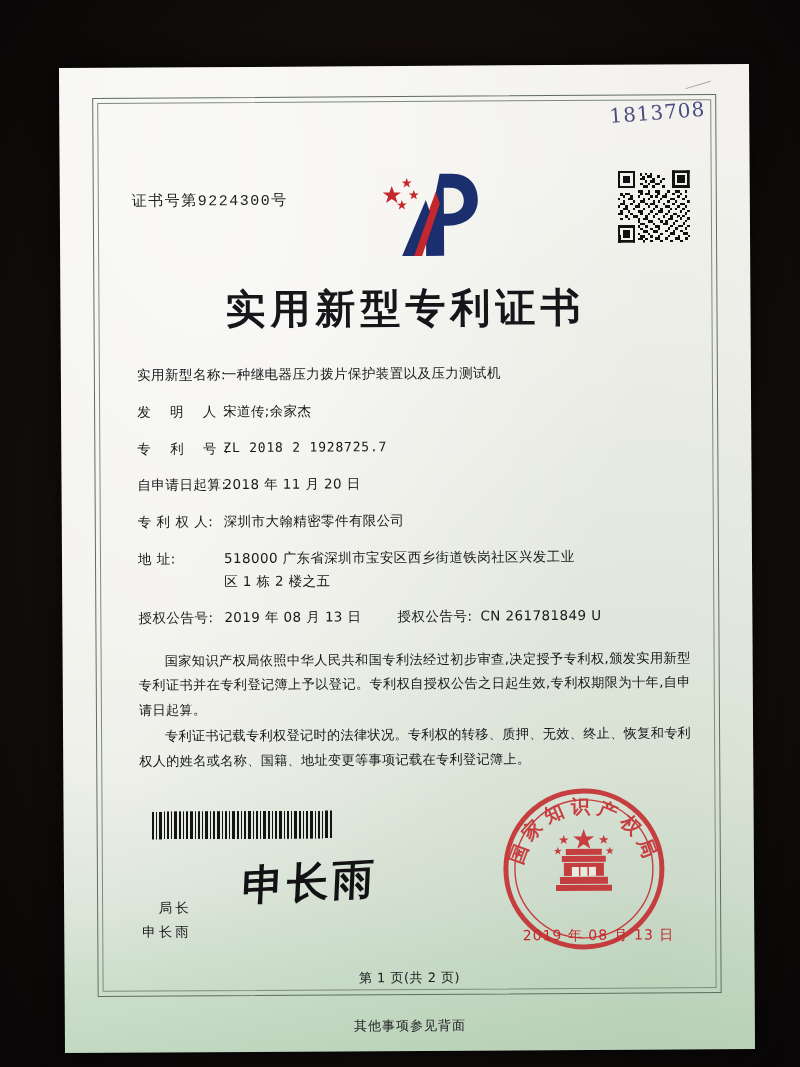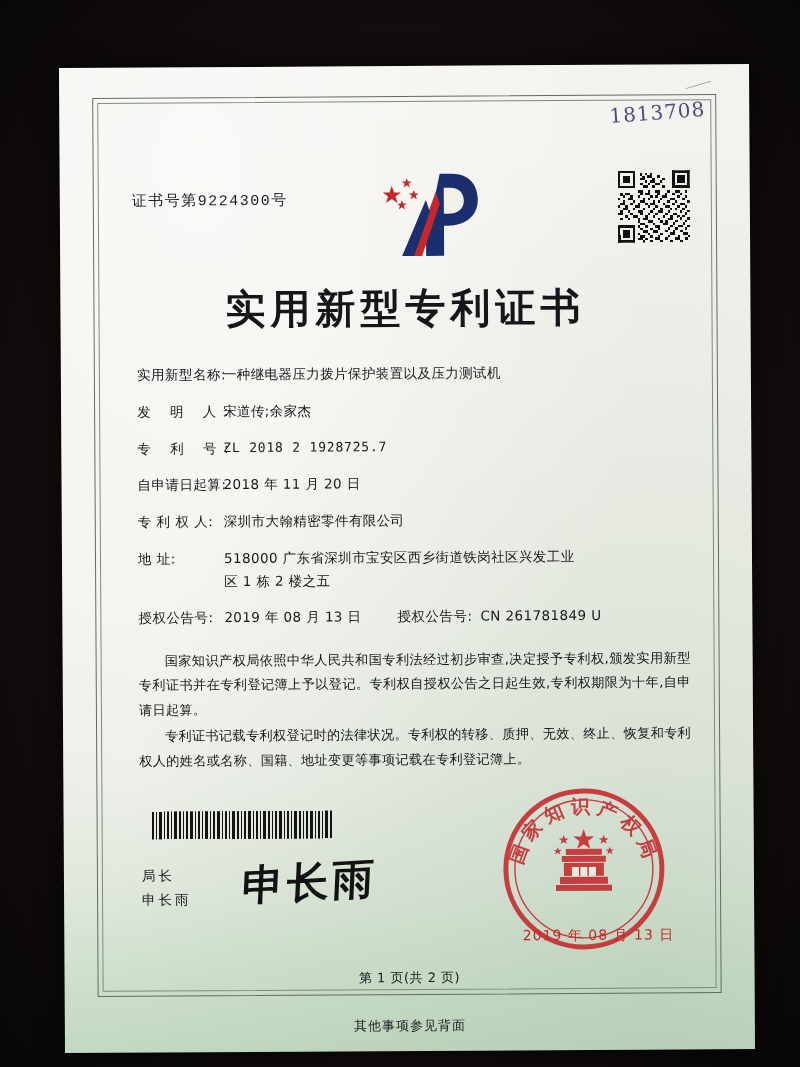--- a/index.html
+++ b/index.html
@@ -211,25 +211,26 @@
     top: 862px;
     font-size: 14px;
     color: #c4282c;
     letter-spacing: 1px;
     font-family: "DejaVu Sans", sans-serif;
   }
   
   .director {
     position: absolute;
     left: 78px;
-    top: 796px;
+    top: 828px;
     font-size: 13.5px;
     color: #17181a;
     line-height: 1.8;
     letter-spacing: 3px;
+    text-align: right;
   }
   .signature {
     position: absolute;
     left: 178px;
     top: 788px;
     font-family: "DejaVu Serif", serif;
     font-size: 42px;
     color: #121214;
     letter-spacing: 3px;
     transform: rotate(-3deg) skewX(-6deg);

